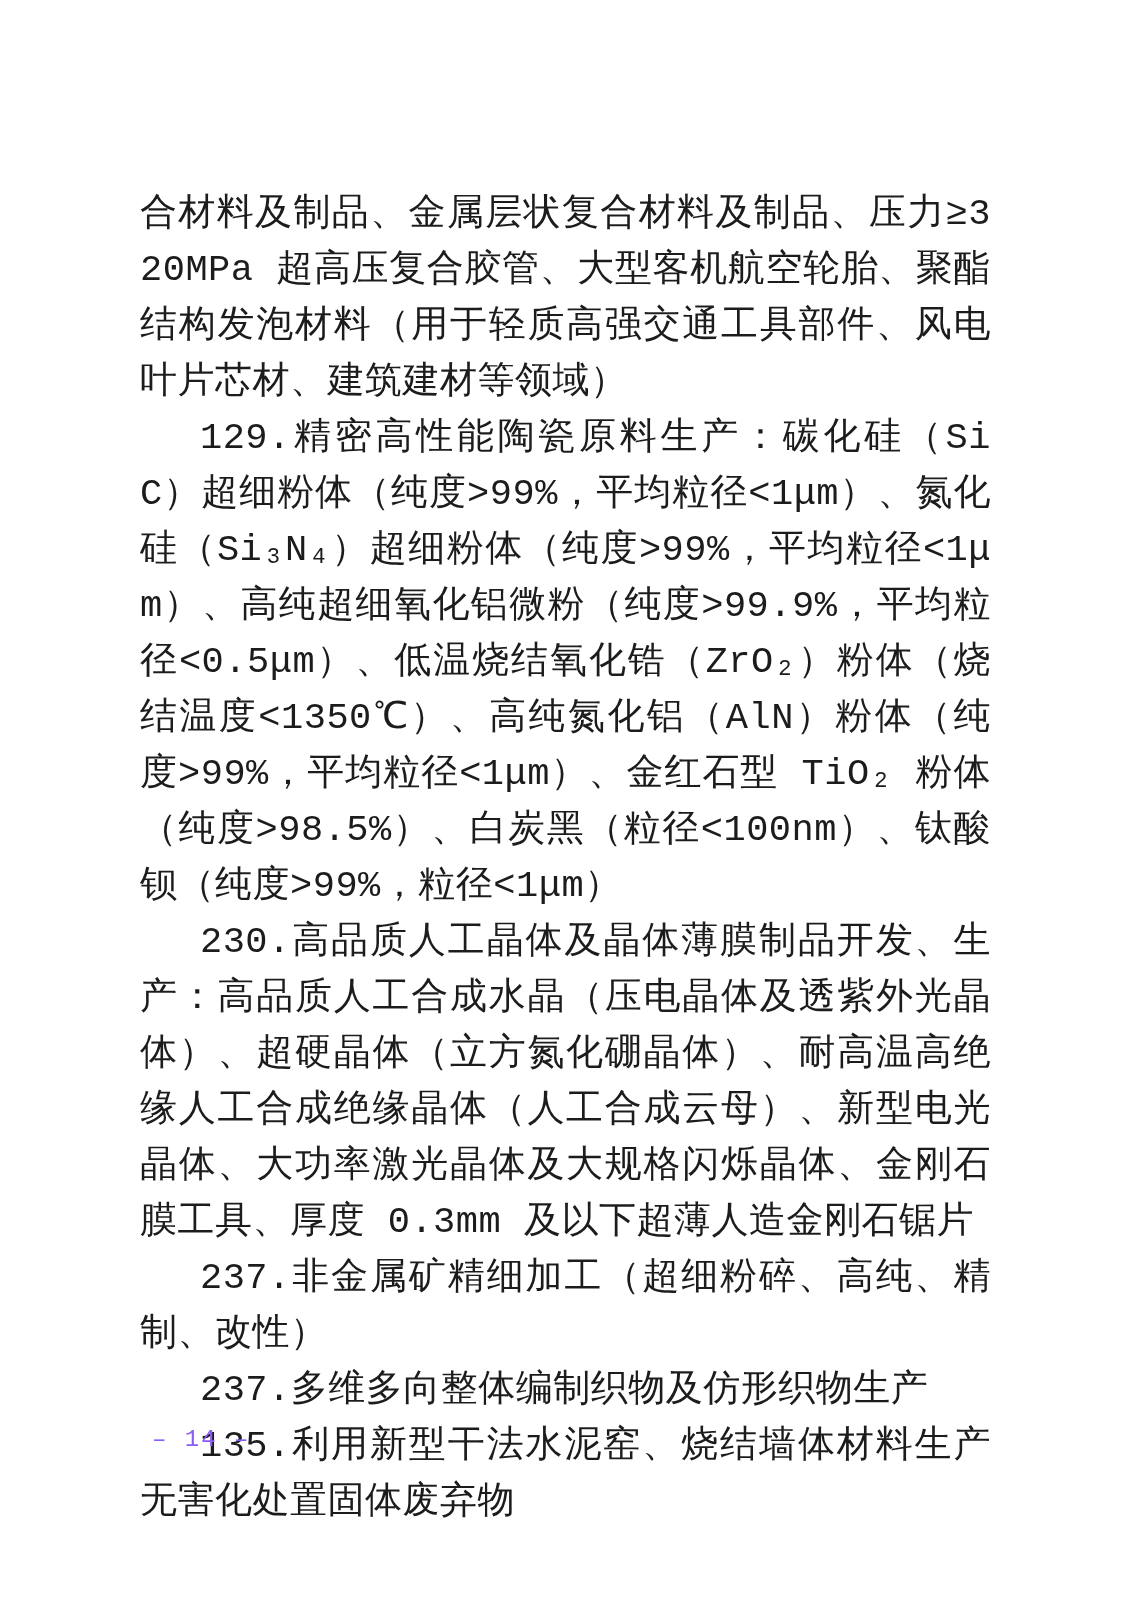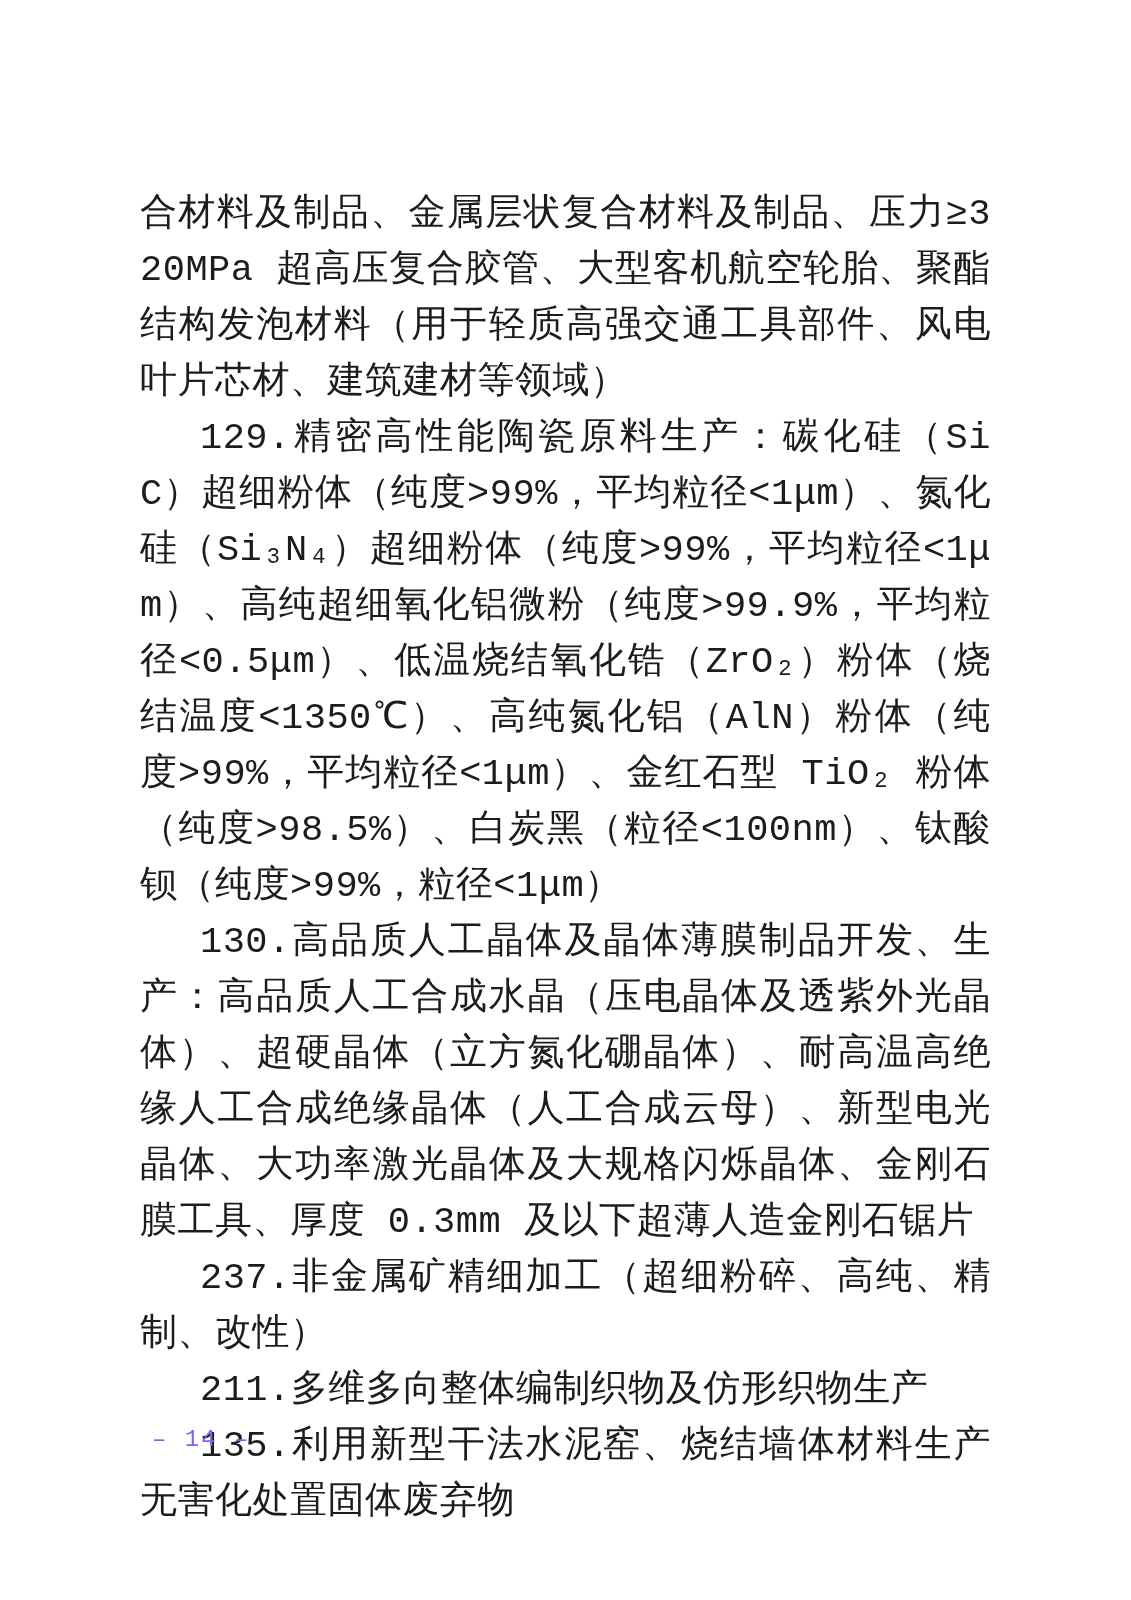--- a/index.html
+++ b/index.html
@@ -46,20 +46,20 @@
     margin-top: 29px;
   }
 </style>
 </head>
 <body>
 
 <div class="page">
   <div class="content">
     <p class="para">合材料及制品、金属层状复合材料及制品、压力≥320MPa 超高压复合胶管、大型客机航空轮胎、聚酯结构发泡材料（用于轻质高强交通工具部件、风电叶片芯材、建筑建材等领域）</p>
     <p class="para indent">129.精密高性能陶瓷原料生产：碳化硅（SiC）超细粉体（纯度&gt;99%，平均粒径&lt;1μm）、氮化硅（Si₃N₄）超细粉体（纯度&gt;99%，平均粒径&lt;1μm）、高纯超细氧化铝微粉（纯度&gt;99.9%，平均粒径&lt;0.5μm）、低温烧结氧化锆（ZrO₂）粉体（烧结温度&lt;1350℃）、高纯氮化铝（AlN）粉体（纯度&gt;99%，平均粒径&lt;1μm）、金红石型 TiO₂ 粉体（纯度&gt;98.5%）、白炭黑（粒径&lt;100nm）、钛酸钡（纯度&gt;99%，粒径&lt;1μm）</p>
-    <p class="para indent">130.高品质人工晶体及晶体薄膜制品开发、生产：高品质人工合成水晶（压电晶体及透紫外光晶体）、超硬晶体（立方氮化硼晶体）、耐高温高绝缘人工合成绝缘晶体（人工合成云母）、新型电光晶体、大功率激光晶体及大规格闪烁晶体、金刚石膜工具、厚度 0.3mm 及以下超薄人造金刚石锯片</p>
+    <p class="para indent">230.高品质人工晶体及晶体薄膜制品开发、生产：高品质人工合成水晶（压电晶体及透紫外光晶体）、超硬晶体（立方氮化硼晶体）、耐高温高绝缘人工合成绝缘晶体（人工合成云母）、新型电光晶体、大功率激光晶体及大规格闪烁晶体、金刚石膜工具、厚度 0.3mm 及以下超薄人造金刚石锯片</p>
     <p class="para indent">237.非金属矿精细加工（超细粉碎、高纯、精制、改性）</p>
-    <p class="para indent">211.多维多向整体编制织物及仿形织物生产</p>
+    <p class="para indent">237.多维多向整体编制织物及仿形织物生产</p>
     <p class="para indent">135.利用新型干法水泥窑、烧结墙体材料生产无害化处置固体废弃物</p>
   </div>
 
   <div class="page-number">– 14 –</div>
 </div>
 
 </body></html>

